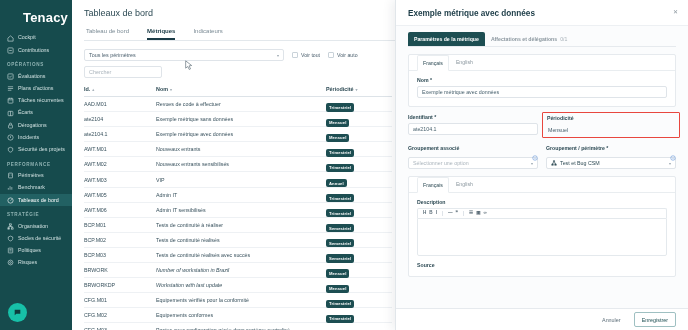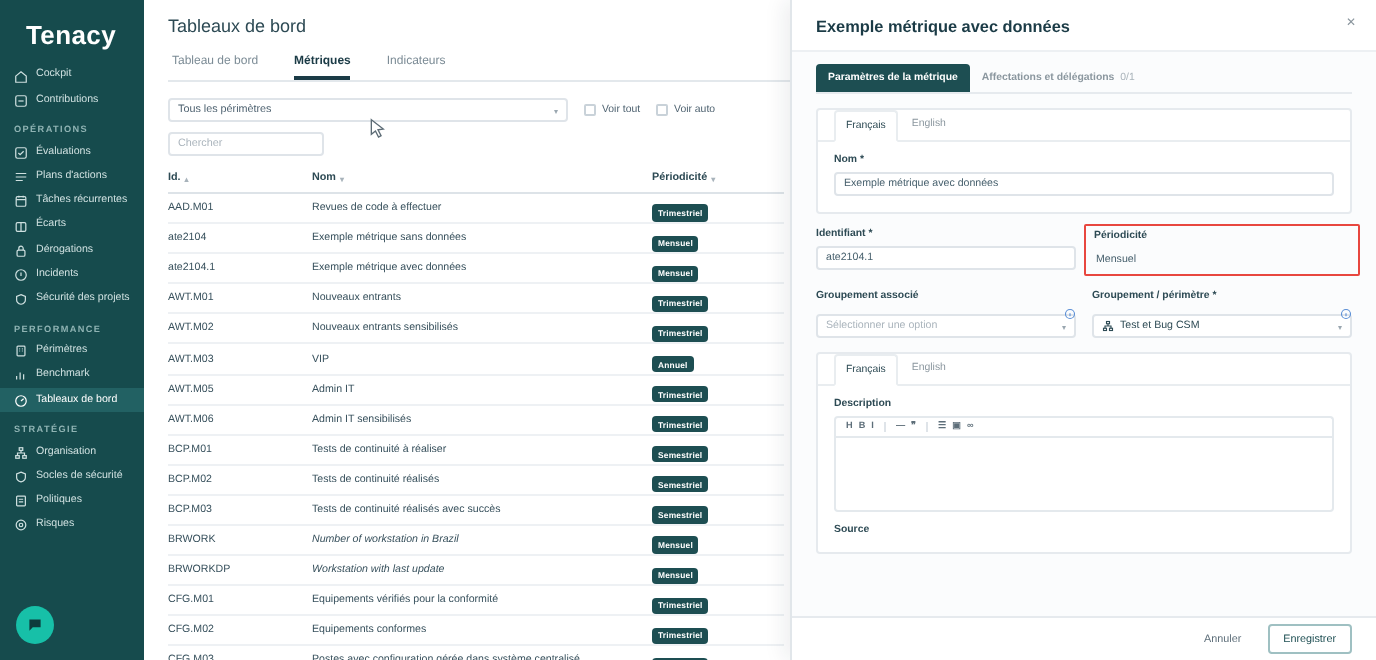--- a/index.html
+++ b/index.html
@@ -17,21 +17,21 @@
     width: 72px; height: 330px;
     background: #164b4d;
     color: #dbe8e8;
     padding: 6px 0 0 0;
     position: relative;
     flex: 0 0 72px;
     overflow: hidden;
   }
   .brand {
     font-size: 13px; font-weight: bold; letter-spacing: .2px;
-    color: #ffffff; padding: 4px 0 7px 13px;
+    color: #ffffff; padding: 4px 0 7px 23px;
   }
   .nav-section {
     font-size: 4.6px; font-weight: bold; letter-spacing: .7px;
     color: #8fb3b3; padding: 6px 0 3px 7px; text-transform: uppercase;
   }
   .nav-item {
     display: flex; align-items: center; gap: 4px;
     padding: 2.6px 0 2.6px 7px;
     font-size: 5.3px; color: #cfe0e0; line-height: 1;
   }

